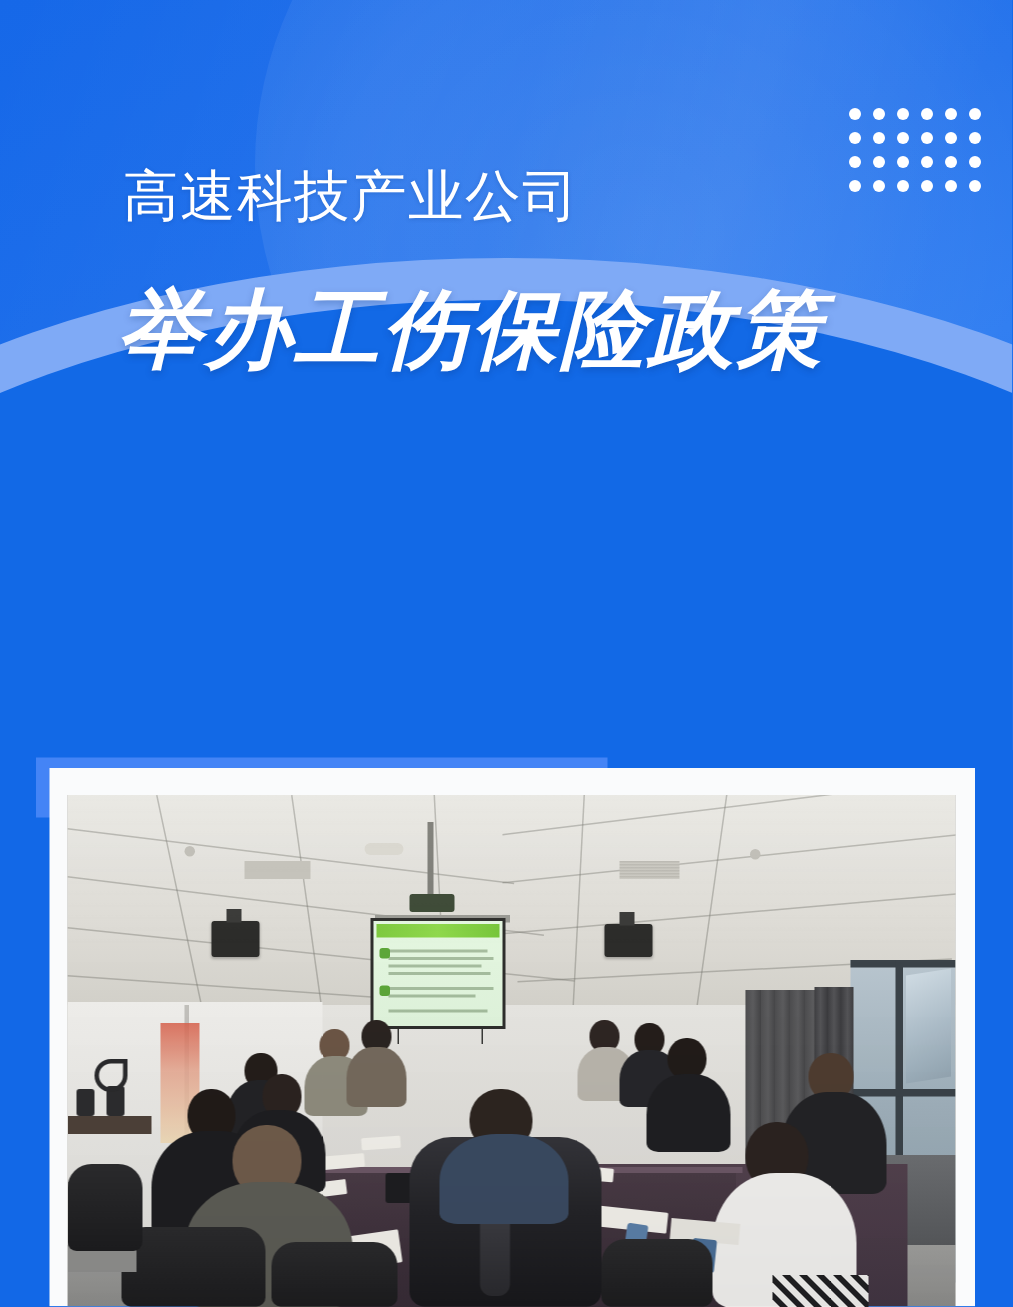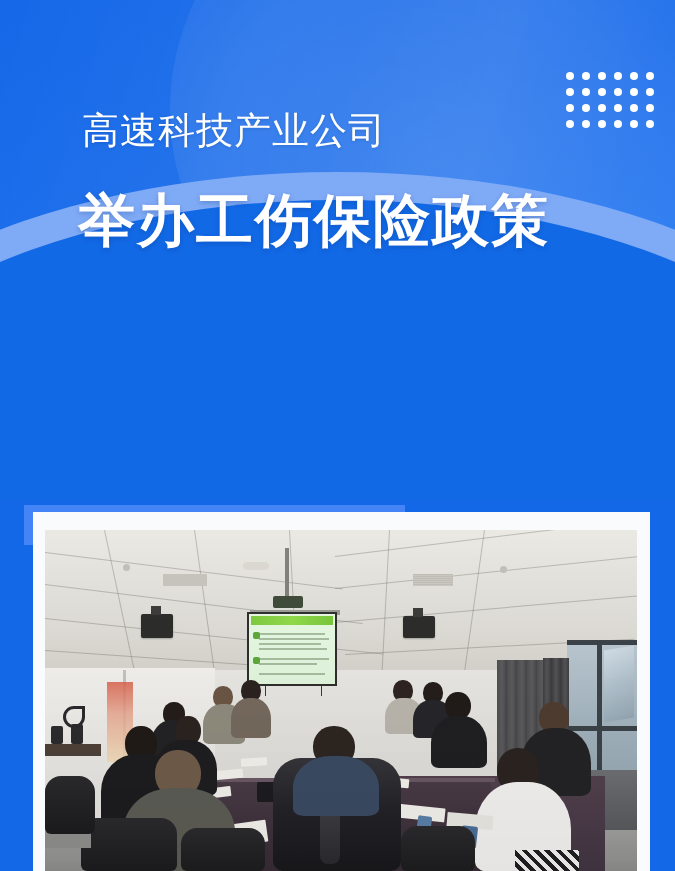--- a/index.html
+++ b/index.html
@@ -105,20 +105,21 @@
   .main-title {
     position:absolute;
     left:78px; top:183px;
     font-size:57px;
     line-height:74px;
     font-weight:bold;
     color:#FFFFFF;
     letter-spacing:2px;
     white-space:nowrap;
     text-shadow:0 2px 5px rgba(8,45,110,0.25);
+    font-style:italic;
   }
 
   
   .pill {
     position:absolute;
     left:64px; top:281px;
     width:404px; height:54px;
     border-radius:14px;
     background:linear-gradient(180deg,#FBFDFF 0%,#F2F7FD 55%,#E9F1FA 100%);
     box-shadow:0 3px 9px rgba(9,45,110,0.22);

